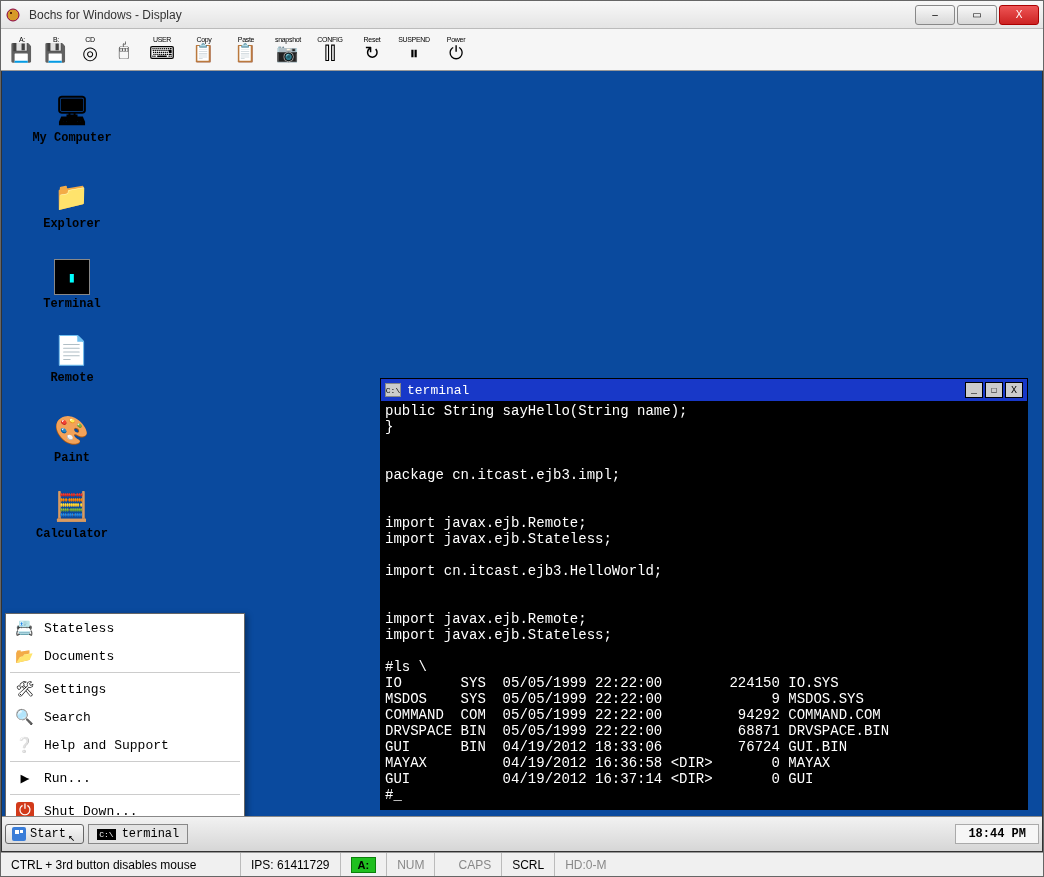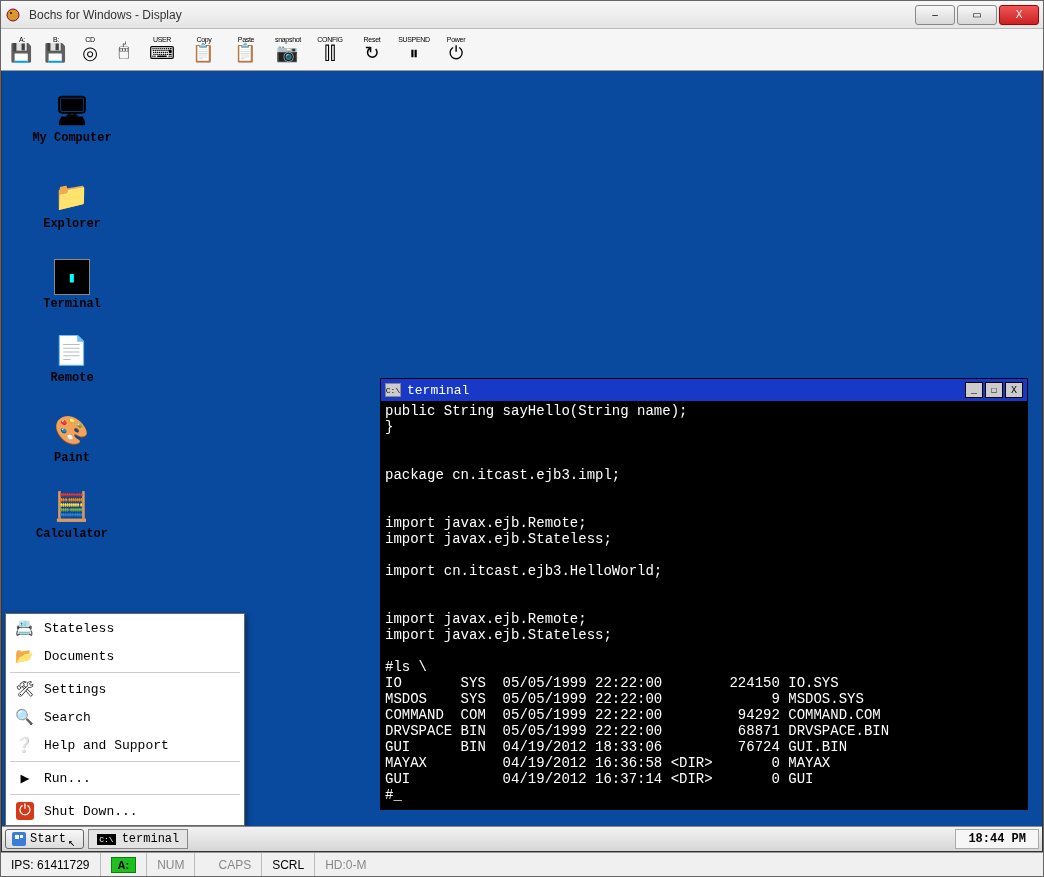--- a/index.html
+++ b/index.html
@@ -35,21 +35,21 @@
 .termtitle .tbtn2 { width:18px; height:16px; background:#ccc; border:1px solid #000; margin-left:2px; color:#000; font-size:10px; display:flex; align-items:center; justify-content:center; cursor:pointer; }
 .termbody { padding:2px 4px; color:#fff; font-family:"Courier New",monospace; font-size:14px; line-height:16px; white-space:pre; height:calc(100% - 22px); overflow:hidden; }
 
 
 .startmenu { position:absolute; left:3px; bottom:25px; width:240px; background:#fff; border:1px solid #666; box-shadow:2px 2px 6px rgba(0,0,0,.4); font-family:"Courier New",monospace; font-size:13px; }
 .smitem { display:flex; align-items:center; height:28px; padding:0 10px; cursor:pointer; gap:10px; }
 .smicon { width:18px; height:18px; display:flex; align-items:center; justify-content:center; font-size:15px; }
 .smsep { height:1px; background:#ccc; margin:2px 4px; }
 
 
-.taskbar { position:absolute; left:0; right:0; bottom:0; height:25px; background:linear-gradient(#f2f2f2,#d6d6d6); border-top:1px solid #888; display:flex; align-items:center; padding:0 3px; font-family:"Courier New",monospace; font-size:12px; }
+.taskbar { position:absolute; left:0; right:0; bottom:0; height:35px; background:linear-gradient(#f2f2f2,#d6d6d6); border-top:1px solid #888; display:flex; align-items:center; padding:0 3px; font-family:"Courier New",monospace; font-size:12px; }
 .startbtn { height:20px; padding:0 6px; background:linear-gradient(#f8f8f8,#dcdcdc); border:1px solid #666; border-radius:3px; display:flex; align-items:center; gap:4px; cursor:pointer; margin-right:4px; }
 .taskitem { height:20px; padding:0 8px; background:#e4e4e4; border:1px solid #888; display:flex; align-items:center; gap:6px; cursor:pointer; }
 .clock { margin-left:auto; padding:0 12px; font-weight:bold; border:1px solid #aaa; height:20px; display:flex; align-items:center; background:#f6f6f6; }
 
 
 .statusbar { height:24px; background:#f0f0f0; border-top:1px solid #999; display:flex; align-items:center; font-size:12px; }
 .stcell { padding:0 10px; border-right:1px solid #bbb; height:100%; display:flex; align-items:center; }
 .stgreen { background:#1fbf1f; color:#000; padding:1px 6px; border:1px solid #0a800a; font-weight:bold; font-size:11px; }
 
 svg { display:block; }
@@ -234,20 +234,21 @@
       <div class="taskitem">
         <span style="background:#000;color:#fff;font-size:8px;padding:1px 2px;">C:\</span>
         <span>terminal</span>
       </div>
       <div class="clock">18:44 PM</div>
     </div>
 
   </div>
 
   <div class="statusbar">
+    <div class="stcell" style="width:240px;">CTRL + 3rd button disables mouse</div>
     <div class="stcell">
       <span>IPS:</span>&nbsp;
       <span>61411729</span>
     </div>
     <div class="stcell">
         <span class="stgreen">A:</span>
       </div>
     <div class="stcell" style="color:#888;">NUM</div>
     <div class="stcell" style="color:#888;padding-left:23px;">CAPS</div>
     <div class="stcell" style="color:#000000;">SCRL</div>

